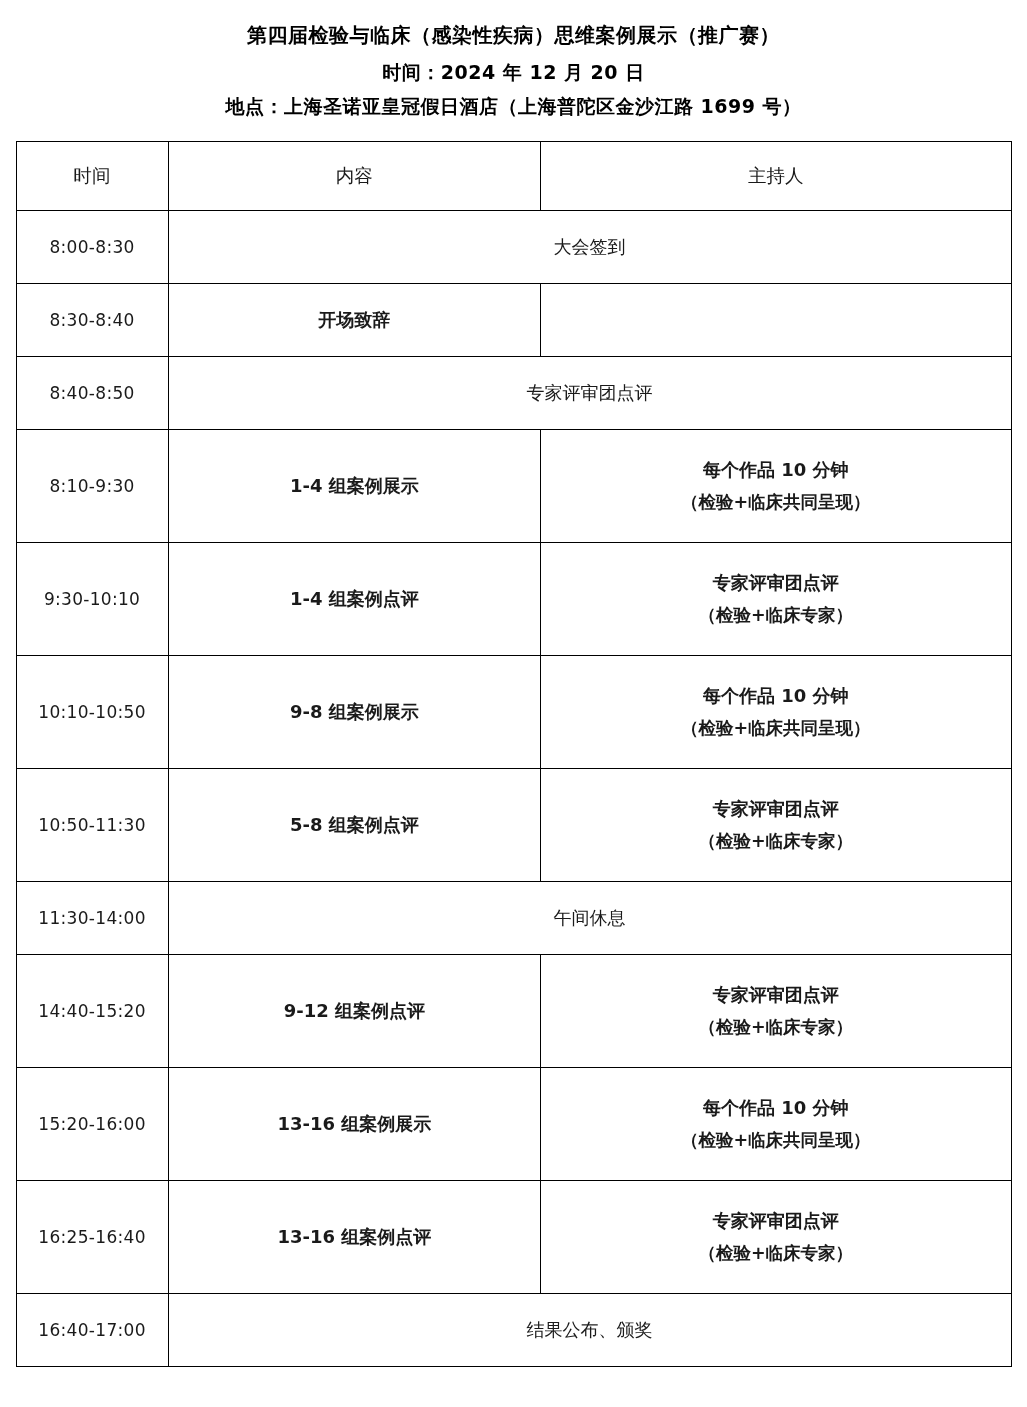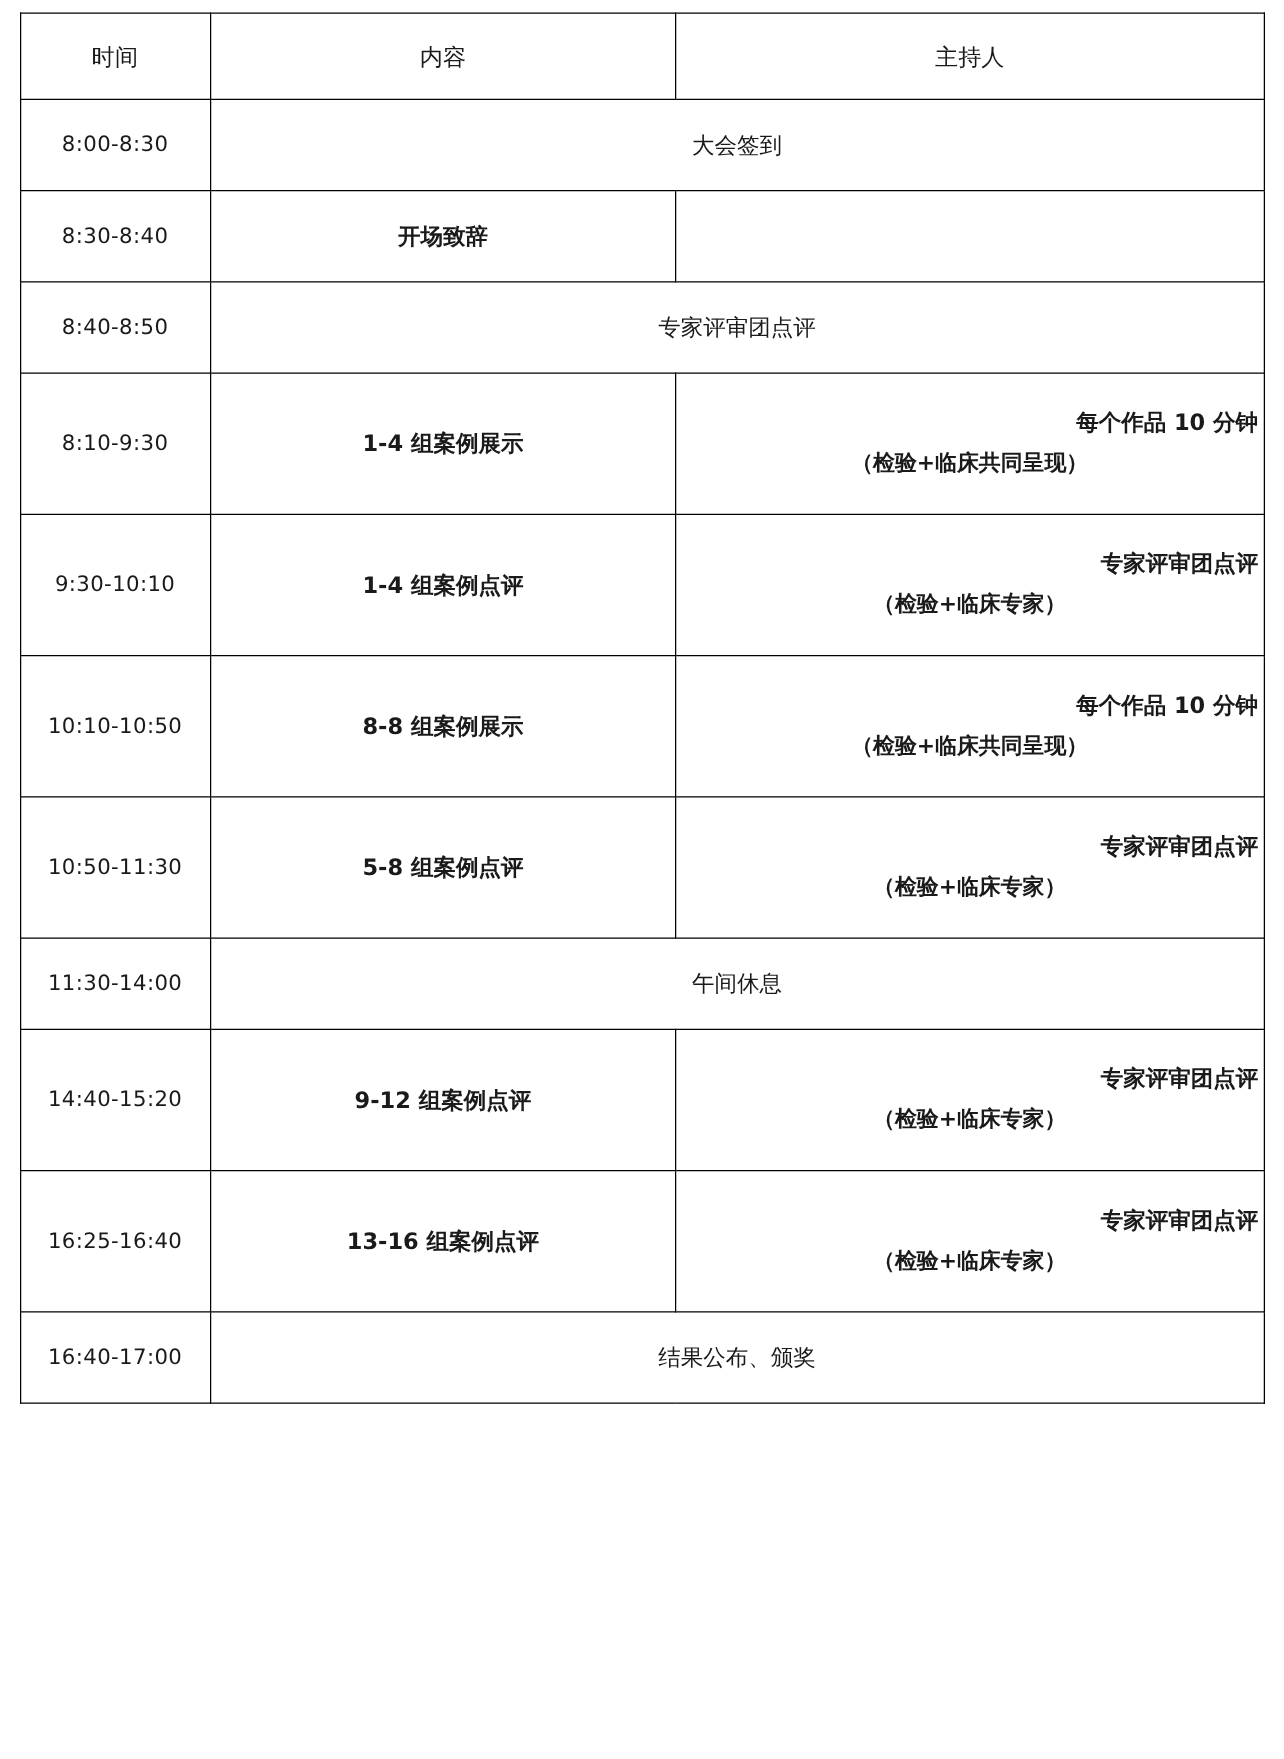--- a/index.html
+++ b/index.html
@@ -83,21 +83,20 @@
   }
   .row-tall td {
     height: 100px;
   }
   .host-lines {
     line-height: 1.85;
   }
   .host-lines .l1 {
     font-weight: bold;
     font-size: 18px;
-    text-align: right;
   }
   .host-lines .l2 {
     font-size: 17.5px;
     font-weight: bold;
   }
   .blank-cell {
     font-size: 0;
   }
 </style>
 </head>
@@ -105,20 +104,29 @@
 
 <div class="page">
 
   <table class="schedule">
     <colgroup>
       <col style="width:152px">
       <col style="width:372px">
       <col style="width:470px">
     </colgroup>
     <tbody>
+      <tr>
+        <td class="title-cell" colspan="3">
+          <div class="title-box">
+            <div class="title-line main">第四届检验与临床（感染性疾病）思维案例展示（推广赛）</div>
+            <div class="title-line sub">时间：2024 年 12 月 20 日</div>
+            <div class="title-line sub">地点：上海圣诺亚皇冠假日酒店（上海普陀区金沙江路 1699 号）</div>
+          </div>
+        </td>
+      </tr>
       <tr class="col-head">
         <td class="c-time">时间</td>
         <td class="c-content" style="font-weight:normal">内容</td>
         <td class="c-host">主持人</td>
       </tr>
     <tr class="row-single">
           <td class="c-time">8:00-8:30</td>
           <td class="span-cell" colspan="2">大会签到</td>
         </tr>
         <tr class="row-two">
@@ -145,21 +153,21 @@
           <td class="c-content">1-4 组案例点评</td>
           <td class="c-host">
             <div class="host-lines">
               <div class="l1">专家评审团点评</div>
               <div class="l2">（检验+临床专家）</div>
             </div>
           </td>
         </tr>
         <tr class="row-tall">
           <td class="c-time">10:10-10:50</td>
-          <td class="c-content">8-8 组案例展示</td>
+          <td class="c-content">9-8 组案例展示</td>
           <td class="c-host">
             <div class="host-lines">
               <div class="l1">每个作品 10 分钟</div>
               <div class="l2">（检验+临床共同呈现）</div>
             </div>
           </td>
         </tr>
         <tr class="row-tall">
           <td class="c-time">10:50-11:30</td>
           <td class="c-content">5-8 组案例点评</td>
@@ -178,20 +186,30 @@
           <td class="c-time">14:40-15:20</td>
           <td class="c-content">9-12 组案例点评</td>
           <td class="c-host">
             <div class="host-lines">
               <div class="l1">专家评审团点评</div>
               <div class="l2">（检验+临床专家）</div>
             </div>
           </td>
         </tr>
         <tr class="row-tall">
+          <td class="c-time">15:20-16:00</td>
+          <td class="c-content">13-16 组案例展示</td>
+          <td class="c-host">
+            <div class="host-lines">
+              <div class="l1">每个作品 10 分钟</div>
+              <div class="l2">（检验+临床共同呈现）</div>
+            </div>
+          </td>
+        </tr>
+        <tr class="row-tall">
           <td class="c-time">16:25-16:40</td>
           <td class="c-content">13-16 组案例点评</td>
           <td class="c-host">
             <div class="host-lines">
               <div class="l1">专家评审团点评</div>
               <div class="l2">（检验+临床专家）</div>
             </div>
           </td>
         </tr>
         <tr class="row-single">

